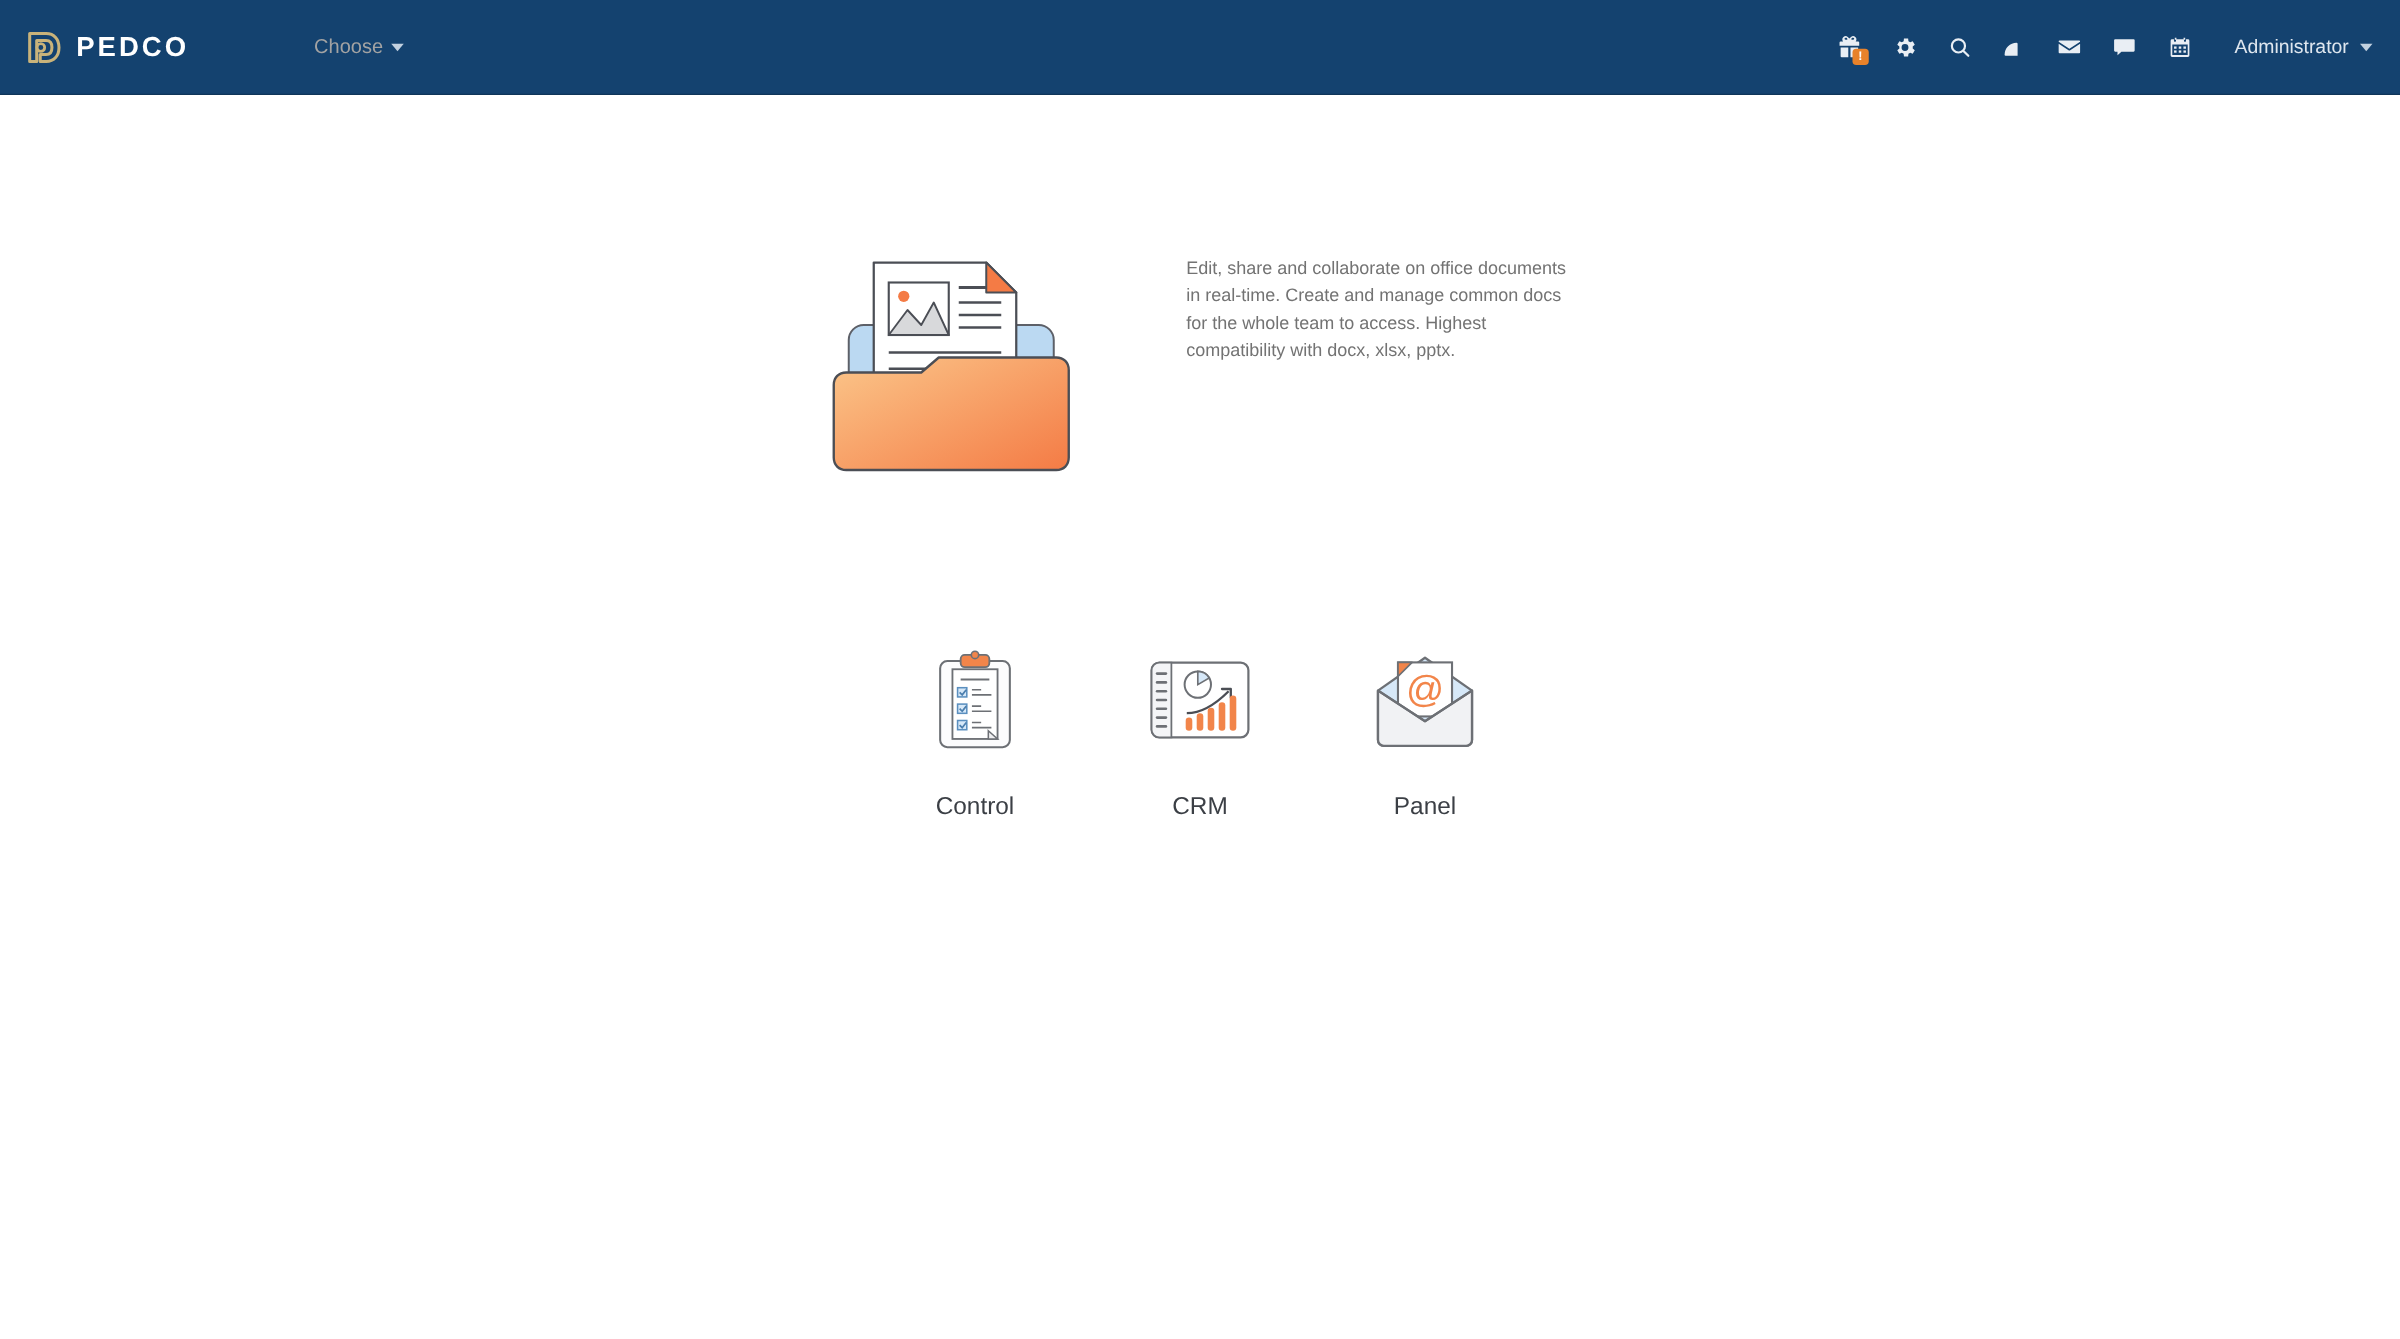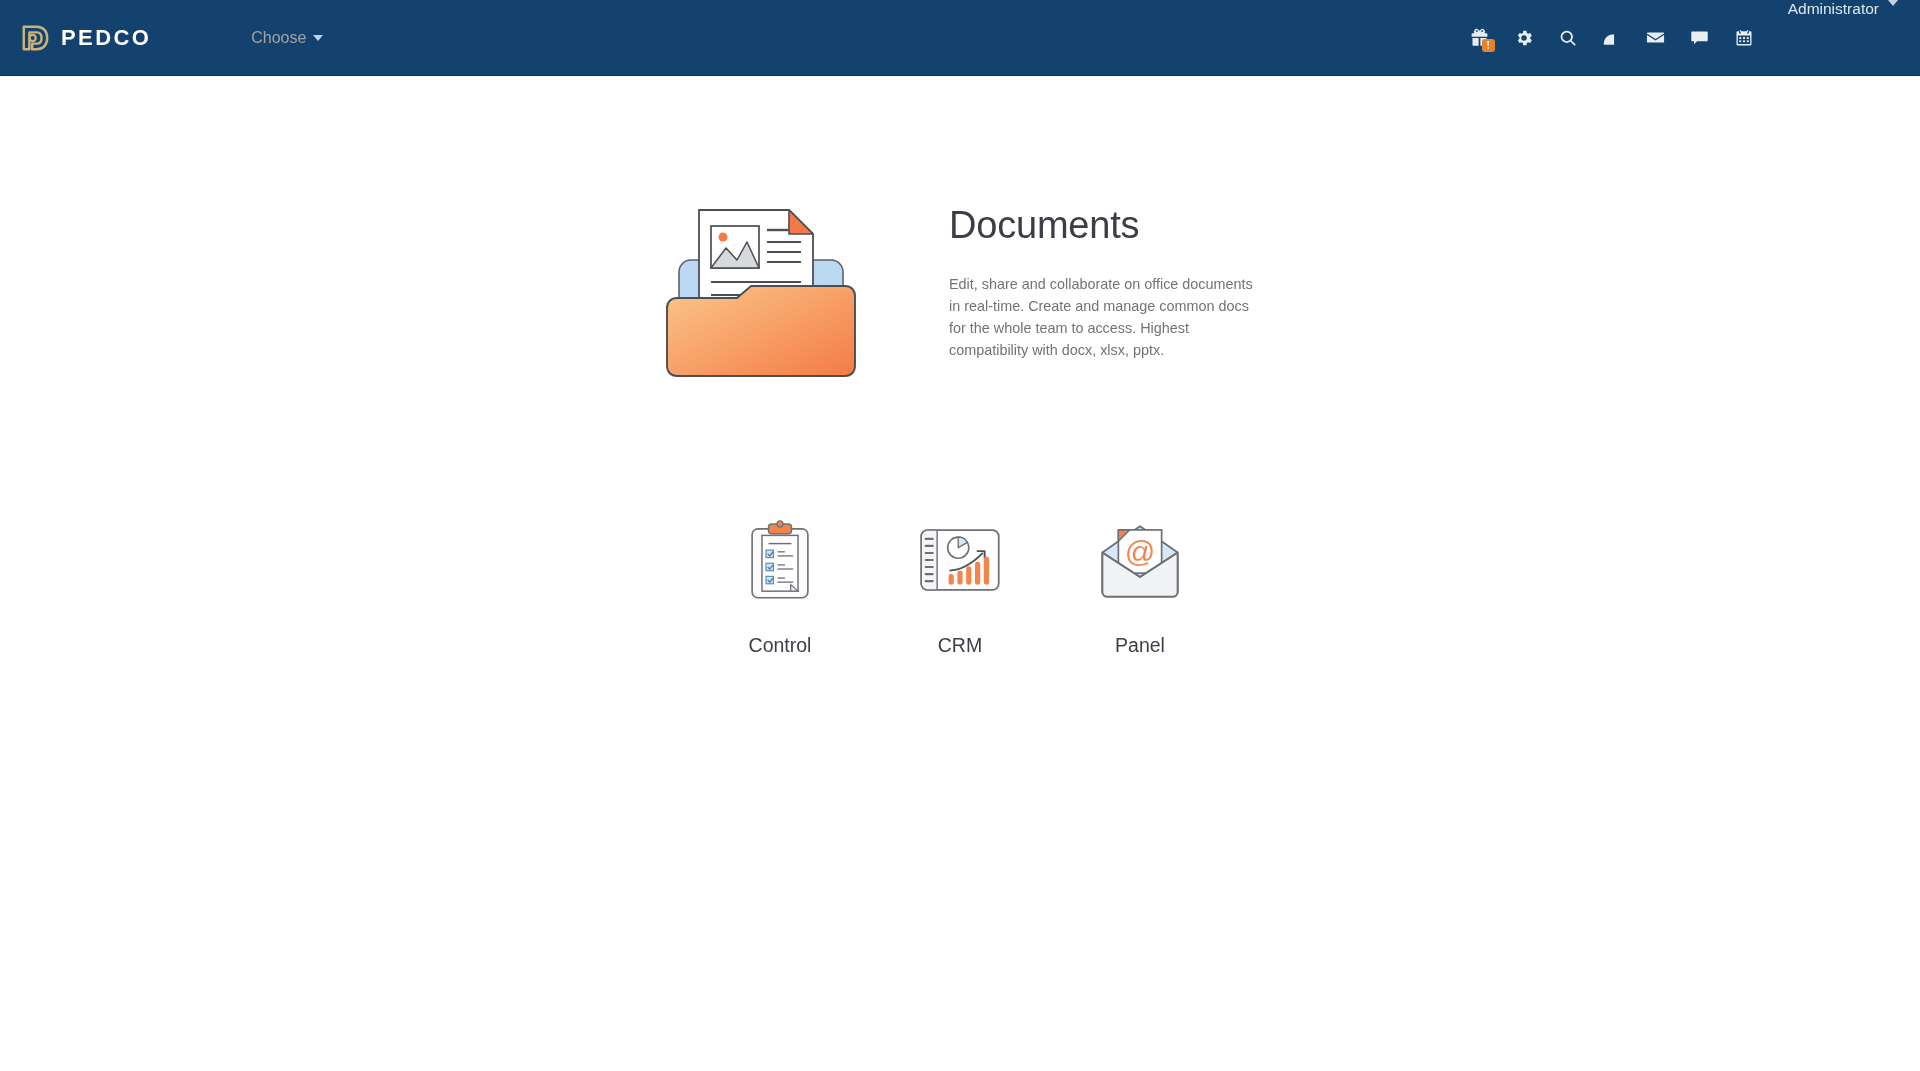--- a/index.html
+++ b/index.html
@@ -81,21 +81,21 @@
     border-radius: 3px;
     background: #E8822A;
     color: #fff;
     font-size: 10px;
     font-weight: bold;
     line-height: 13px;
     text-align: center;
   }
   .user-menu {
     display: flex;
-    align-items: flex-start;
+    align-items: center;
     gap: 9px;
     color: #dfe7ef;
     font-size: 15.5px;
     margin-left: 22px;
     cursor: pointer;
     height: 100%;
   }
 
   
   .hero {
@@ -285,21 +285,20 @@
         <line x1="106" y1="72" x2="140" y2="72" stroke="#4b4e55" stroke-width="1.9"></line>
 
         <line x1="50" y1="92" x2="140" y2="92" stroke="#4b4e55" stroke-width="2.1"></line>
         <line x1="50" y1="105" x2="96" y2="105" stroke="#4b4e55" stroke-width="2.1"></line>
 
         <path d="M6 118 C6 112 10 108 16 108 H76 L90 96 H184 C190 96 194 100 194 106 V176 C194 182 190 186 184 186 H16 C10 186 6 182 6 176 Z" fill="url(#folderGrad)" stroke="#4b4e55" stroke-width="1.9" stroke-linejoin="round"></path>
       </svg>
     </div>
 
     <div class="hero-text">
-      <h1 class="hero-title">Documents</h1>
       <p class="hero-desc">Edit, share and collaborate on office documents in real-time. Create and manage common docs for the whole team to access. Highest compatibility with docx, xlsx, pptx.</p>
     </div>
 
   </div>
 </div>
 
 <div class="apps">
 
   <div class="app-tile">
     <div class="app-art">

